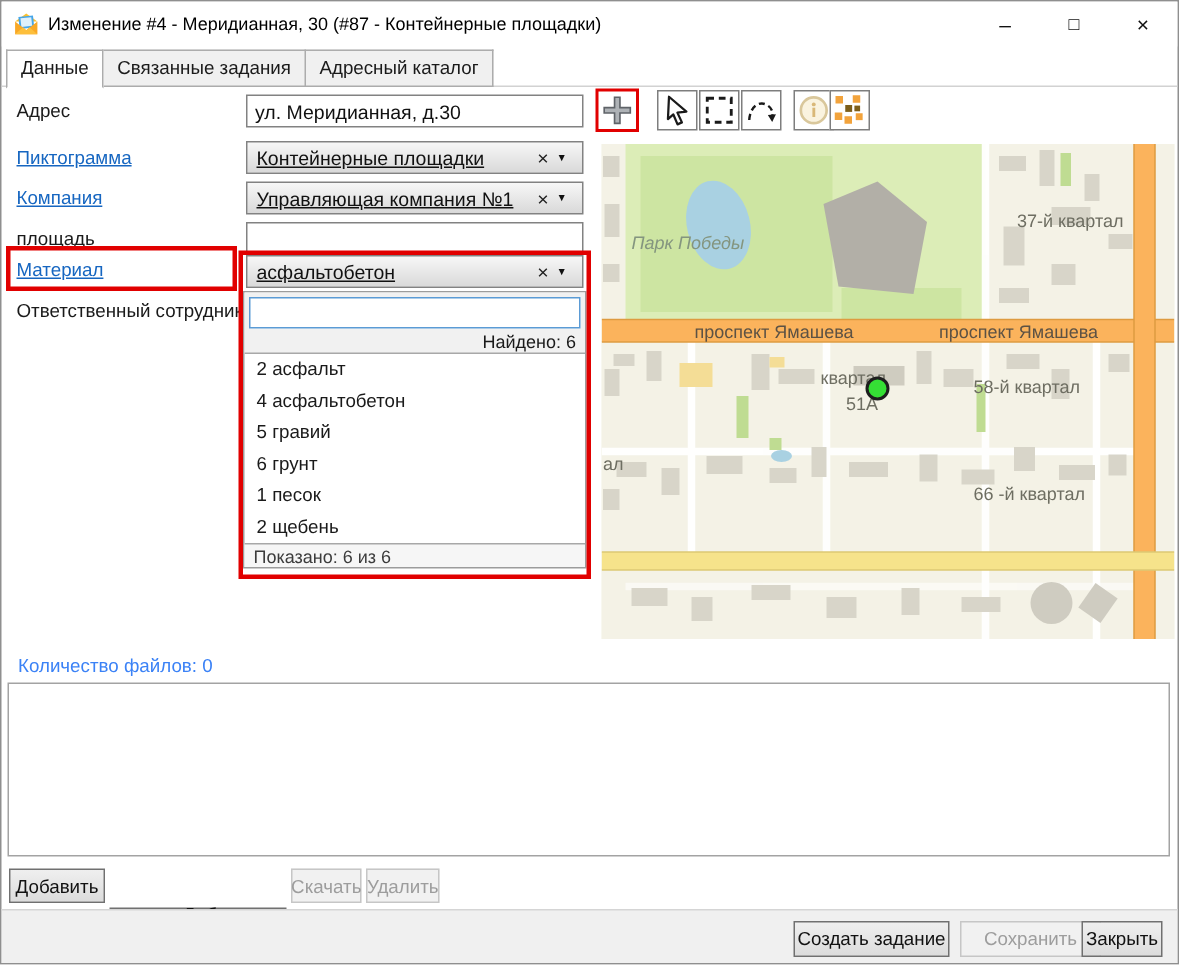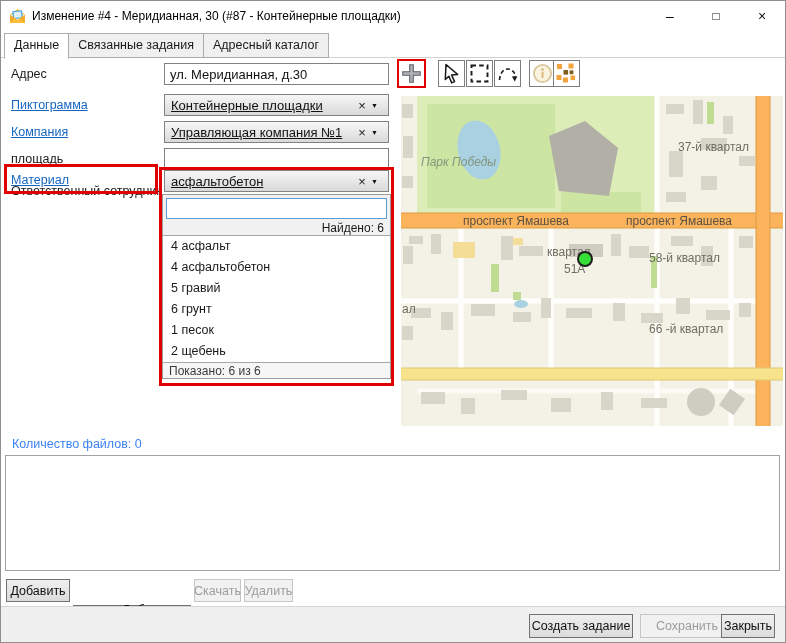--- a/index.html
+++ b/index.html
@@ -109,21 +109,21 @@
       <div class="tab">Связанные задания</div>
       <div class="tab">Адресный каталог</div>
     </div>
   </div>
 
   <div class="flabel" style="top:66px">Адрес</div>
   <div class="flabel flink" style="top:97px">Пиктограмма</div>
   <div class="flabel flink" style="top:124px">Компания</div>
   <div class="flabel" style="top:151px">площадь</div>
   <div class="flabel flink" style="top:172px">Материал</div>
-  <div class="flabel" style="top:183px">Ответственный сотрудник</div>
+  <div class="flabel" style="top:199px">Ответственный сотрудник</div>
 
   <input class="tinput" style="top: 62px;" value="ул. Меридианная, д.30">
   <div class="combo" style="top:93px">
     <span class="val">Контейнерные площадки</span>
     <span class="x">×</span>
     <span class="arr">▼</span>
   </div>
   <div class="combo" style="top:120px">
     <span class="val">Управляющая компания №1</span>
     <span class="x">×</span>
@@ -135,21 +135,21 @@
     <span class="x">×</span>
     <span class="arr">▼</span>
   </div>
 
   <div class="popup">
     <div class="popup-header">
       <input class="search-input" value="" style="">
       <div class="found">Найдено: 6</div>
     </div>
     <div>
-      <div class="popup-item">4 асфальт</div>
+      <div class="popup-item">2 асфальт</div>
       <div class="popup-item">4 асфальтобетон</div>
       <div class="popup-item">5 гравий</div>
       <div class="popup-item">6 грунт</div>
       <div class="popup-item">1 песок</div>
       <div class="popup-item">2 щебень</div>
     </div>
     <div class="popup-footer">Показано: 6 из 6</div>
   </div>
 
   <div class="redbox" style="left:3px; top:163px; width:154px; height:30px;"></div>

